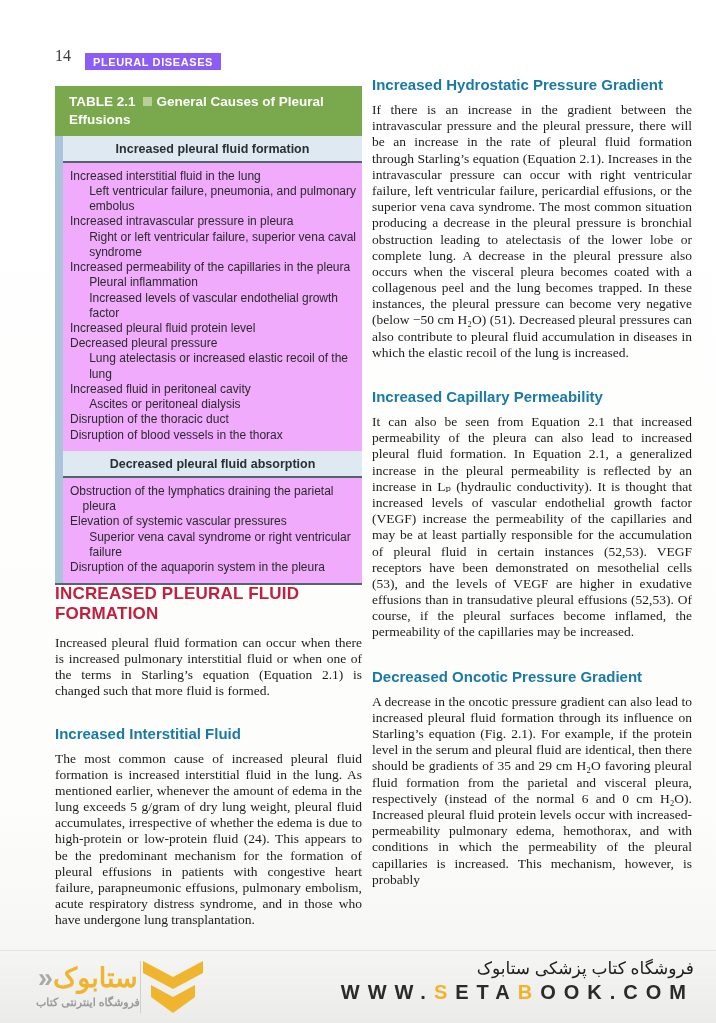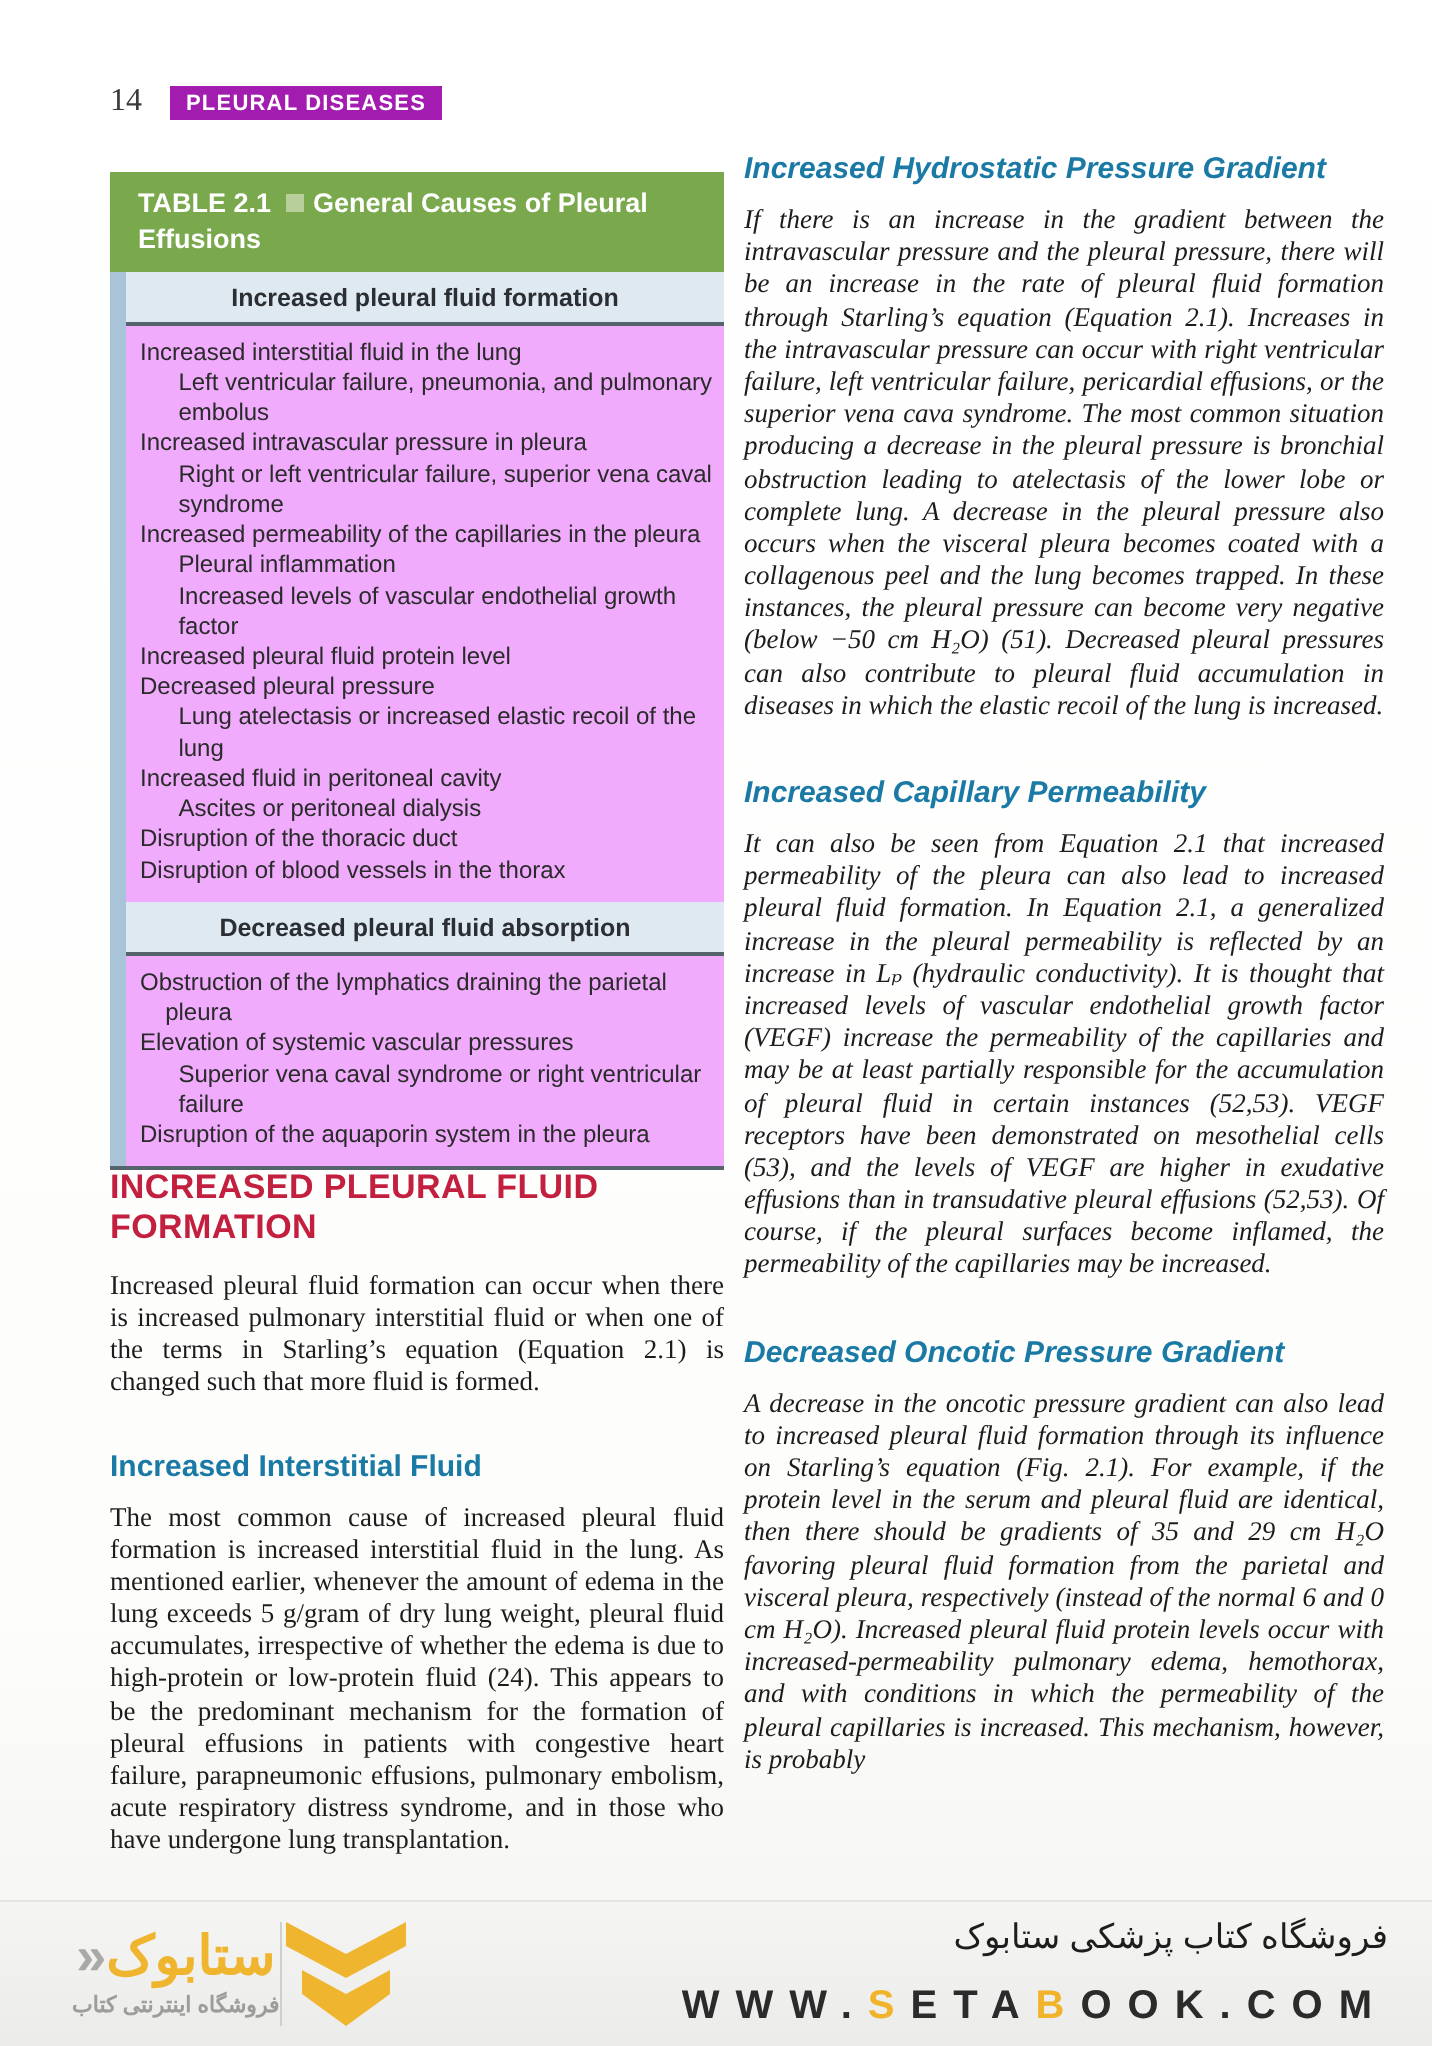--- a/index.html
+++ b/index.html
@@ -5,54 +5,54 @@
   html,body{margin:0;padding:0;}
   body{
     width:716px;height:1023px;position:relative;overflow:hidden;
     background:linear-gradient(180deg,#ffffff 0%,#fdfdfc 78%,#f3f3f0 100%);
     font-family:"Liberation Sans",sans-serif;
     -webkit-font-smoothing:antialiased;
   }
   
   .page-header{position:absolute;top:42px;left:55px;display:flex;align-items:center;gap:14px;}
   .page-num{font-family:"Liberation Serif","DejaVu Serif",serif;font-size:16px;color:#3a3a3a;}
-  .badge{background:#a21caf;color:#ffffff;font-size:11px;font-weight:bold;letter-spacing:.6px;padding:3px 8px 2px;}
+  .badge{background:#8b5cf6;color:#ffffff;font-size:11px;font-weight:bold;letter-spacing:.6px;padding:3px 8px 2px;margin-top:11px;}
   
   .tbl{position:absolute;left:55px;top:86px;width:307px;font-size:12px;}
   .tbl-head{background:#7aa84c;color:#ffffff;font-weight:bold;font-size:13.5px;line-height:1.32;padding:7px 10px 7px 14px;}
   .tbl-square{display:inline-block;width:9px;height:9px;background:#b9cf9a;margin:0 5px 0 7px;vertical-align:baseline;}
   .tbl-body{display:flex;border-bottom:2px solid #55636c;}
   .strip{width:8px;background:#a9c4d9;flex:none;}
   .tbl-main{flex:1;}
   .band{background:#dfe9f2;color:#2b2f33;font-weight:bold;font-size:12.5px;text-align:center;padding:6px 4px 5px;border-bottom:2px solid #55636c;}
   .items{background:#f0abfc;padding:6px 5px 8px 7px;line-height:1.27;color:#2a2a2a;}
   .i0{padding-left:1.05em;text-indent:-1.05em;}
   .i1{padding-left:1.6em;}
   
   .serif{font-family:"Liberation Serif","DejaVu Serif",serif;font-size:13.5px;line-height:1.2;text-align:justify;color:#1c1c1c;margin:0;}
   .col-left{position:absolute;left:55px;top:584px;width:307px;}
   .col-right{position:absolute;left:372px;top:76px;width:320px;}
   .red-h{color:#c32040;font-size:17px;font-weight:bold;line-height:1.2;letter-spacing:.2px;margin:0 0 10px 0;}
   .blue-h{color:#1a7aa5;font-size:15px;font-weight:bold;margin:0 0 9px 0;}
-  .sect{margin-bottom:27px;font-style:italic;}
+  .sect{margin-bottom:27px;}
   .sect:last-child{margin-bottom:0;}
   .col-left .blue-h{margin-top:25px;}
   
   .footer{position:absolute;left:0;bottom:0;width:716px;height:72px;
     background:linear-gradient(180deg,#f5f5f3,#ebebe9);border-top:1px solid #e3e3e0;}
   .logo{position:absolute;left:36px;top:8px;display:flex;align-items:center;}
   .logo-text{text-align:center;direction:rtl;}
   .wordmark{font-size:27px;font-weight:bold;line-height:1;white-space:nowrap;}
   .wordmark .yellow{color:#f0b52f;}
   .wordmark .gray{color:#a9a9a7;font-weight:bold;}
   .tagline{font-size:11px;color:#9c9c9a;margin-top:4px;font-weight:bold;}
   .logo-divider{width:1px;height:52px;background:#cfcfcc;}
   .footer-right{position:absolute;right:22px;top:7px;text-align:right;}
   .store-name{font-size:17px;color:#1d1d1d;direction:rtl;}
-  .url{font-size:20px;font-weight:bold;letter-spacing:8px;color:#2b2b2b;margin-top:13px;white-space:nowrap;}
+  .url{font-size:20px;font-weight:bold;letter-spacing:8px;color:#2b2b2b;margin-top:2px;white-space:nowrap;}
   .url .hl{color:#f0b32a;}
 </style>
 </head>
 <body>
 
 <div class="page-header">
   <span class="page-num">14</span>
   <span class="badge">PLEURAL DISEASES</span>
 </div>
 

